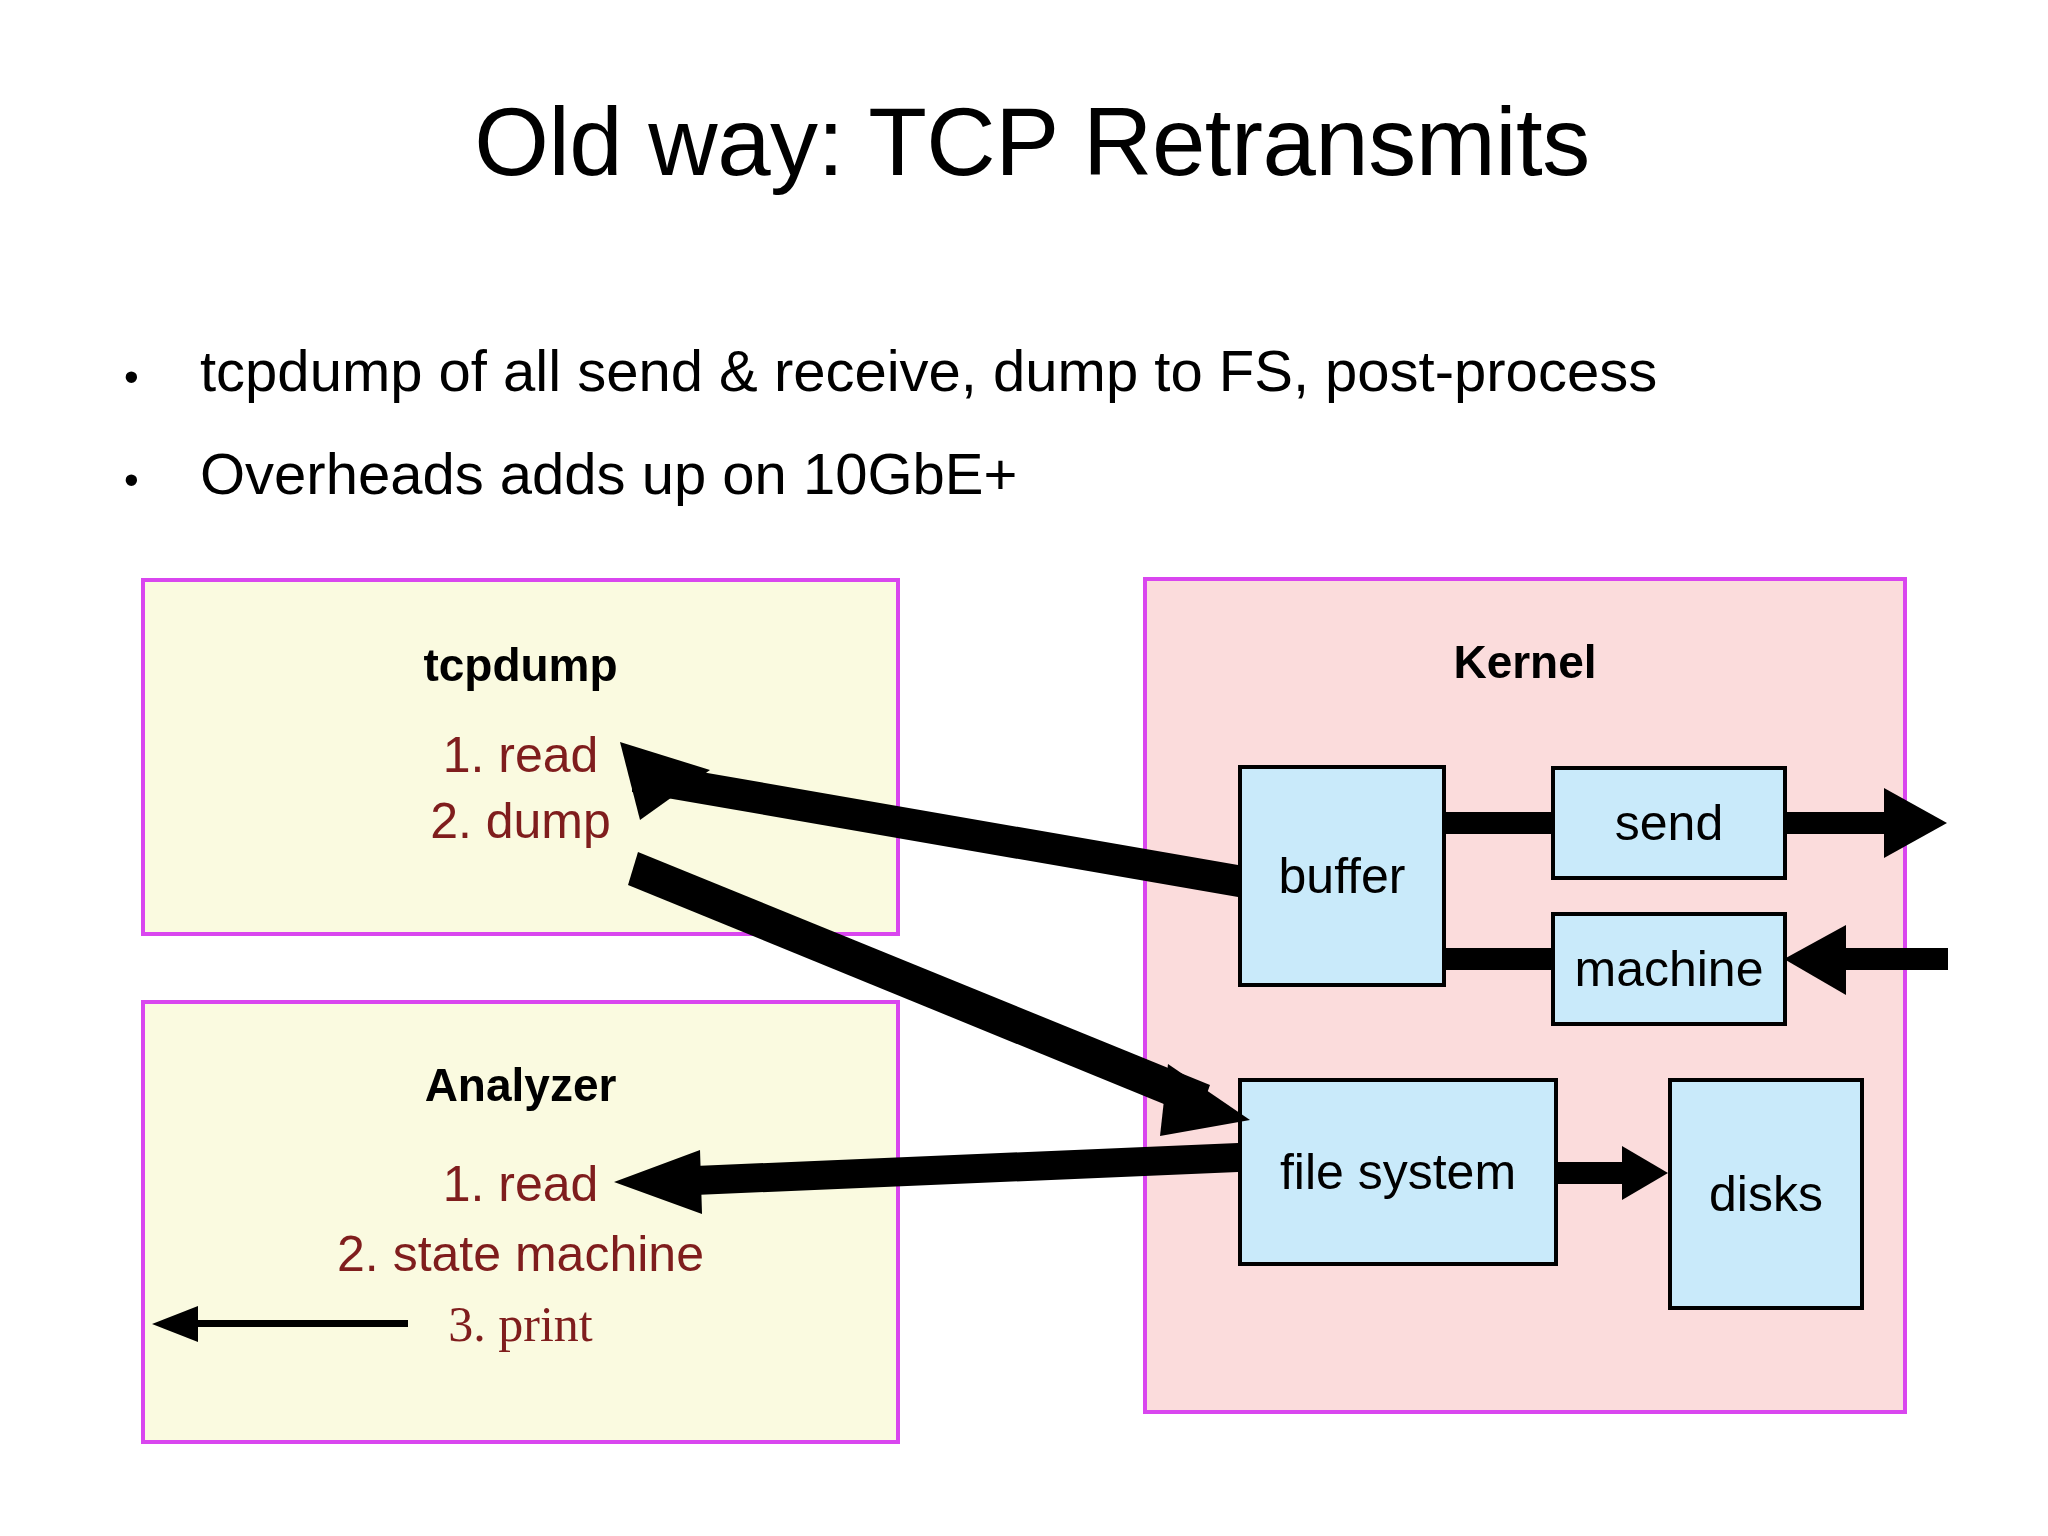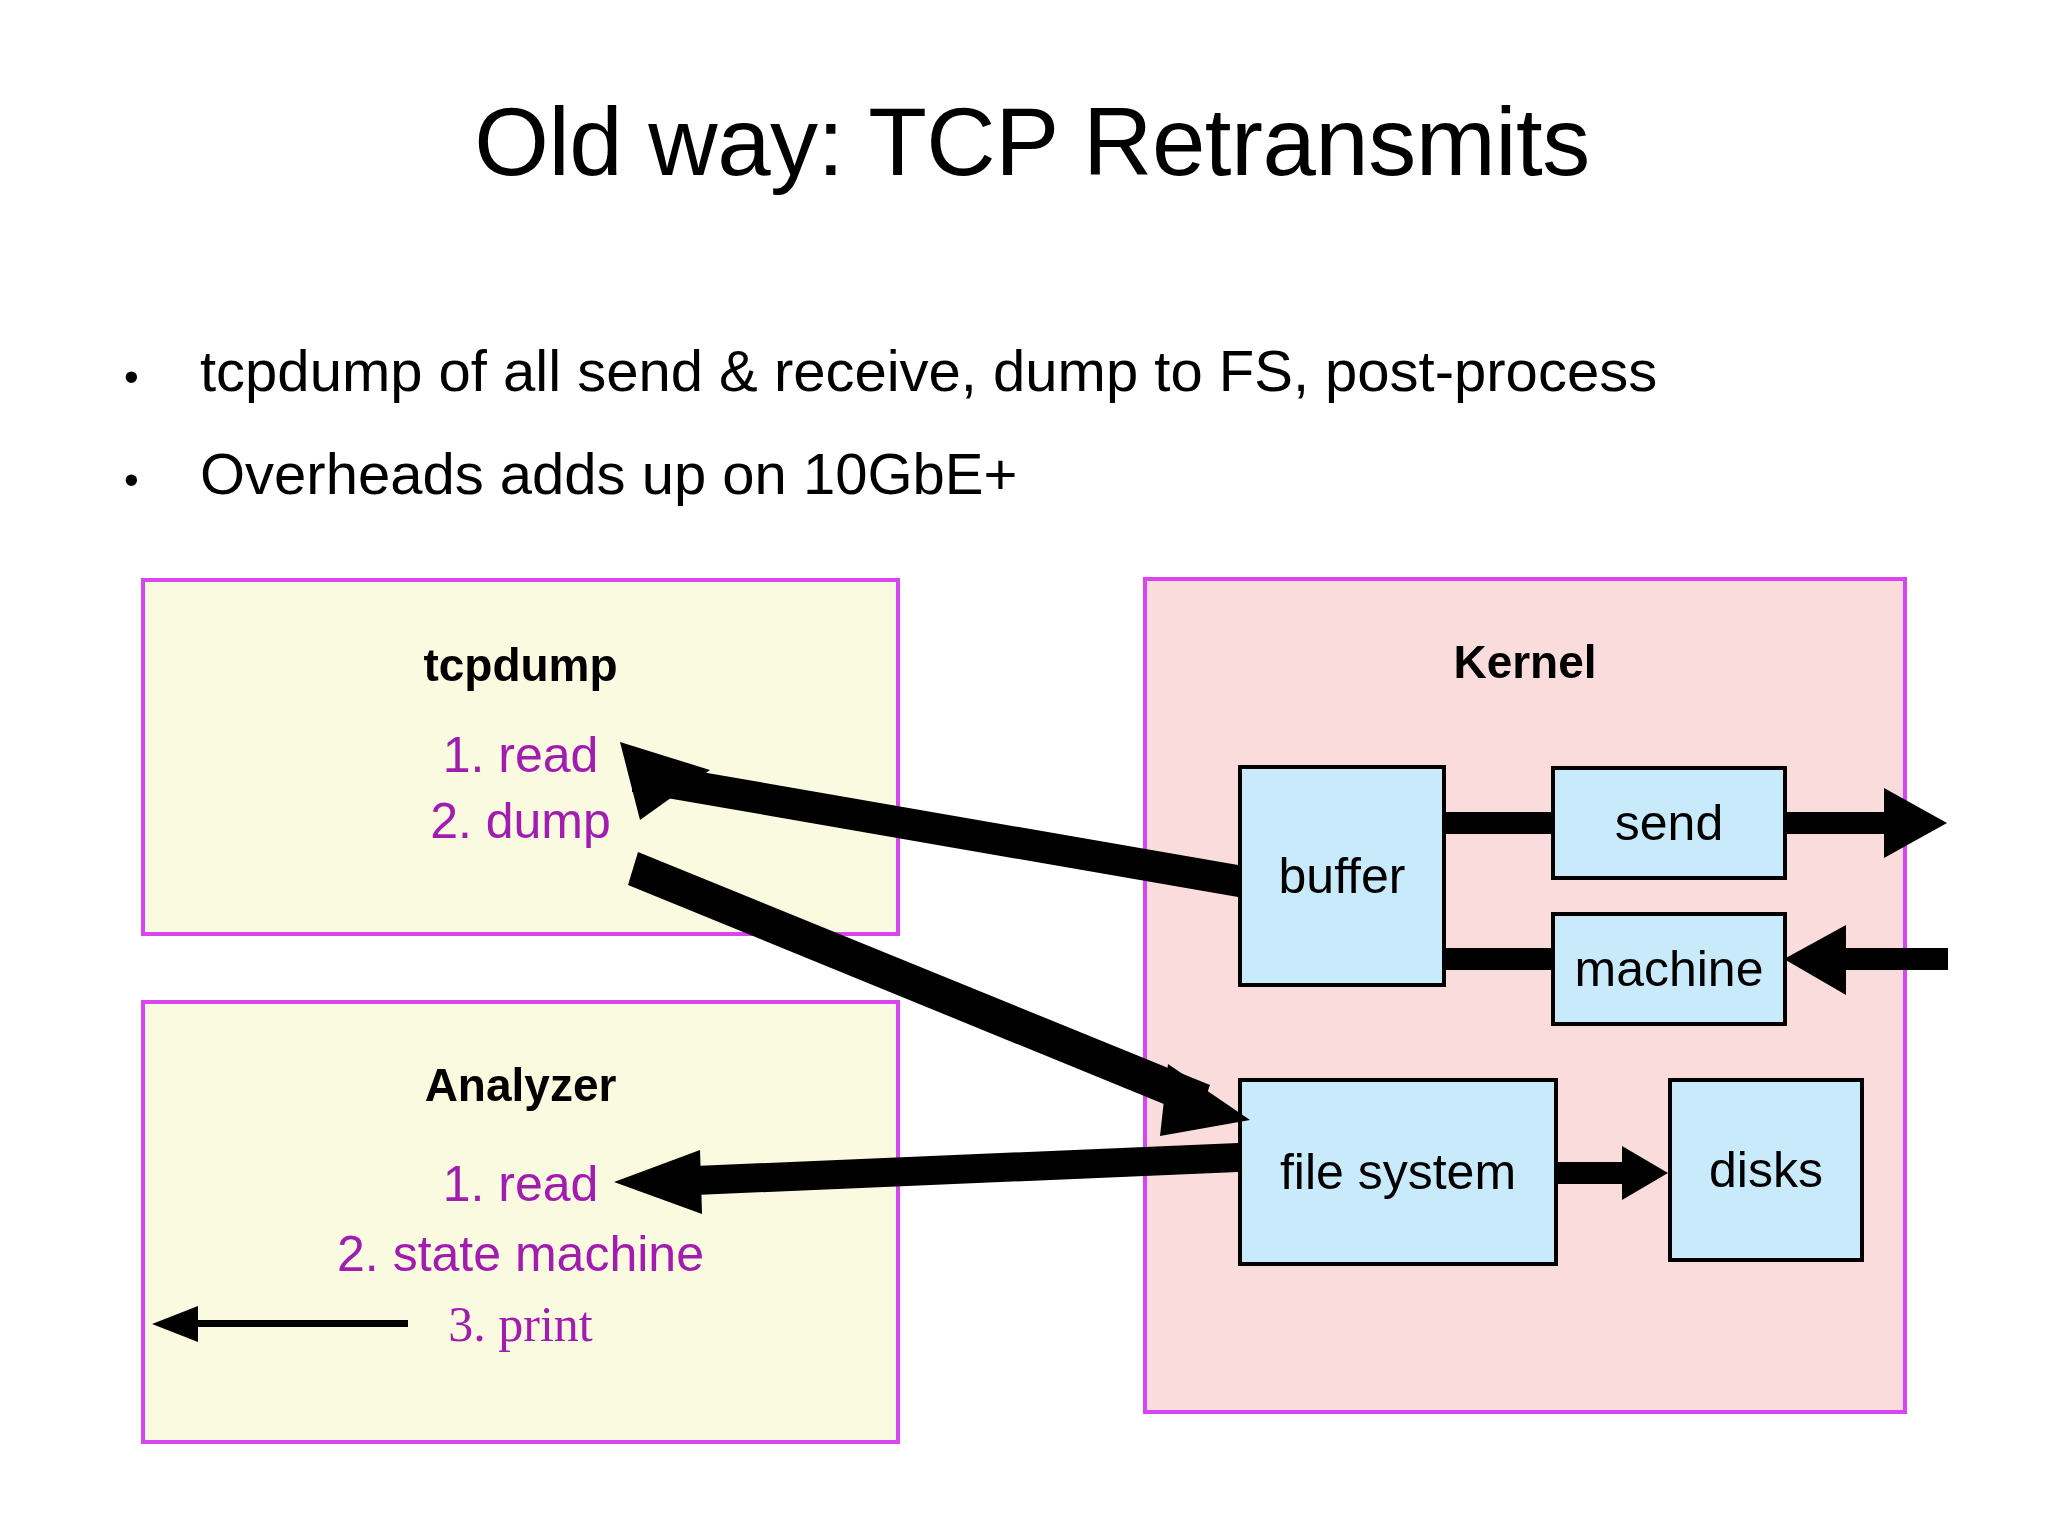--- a/index.html
+++ b/index.html
@@ -88,21 +88,21 @@
     color: #000000;
   }
 
   .step-line {
     position: absolute;
     width: 100%;
     text-align: center;
     font-size: 50px;
     line-height: 50px;
     font-family: "Liberation Sans", sans-serif;
-    color: #a21caf;
+    color: #7f1d1d;
     white-space: nowrap;
   }
 
   .kbox {
     position: absolute;
     background: #C9EAFA;
     border: 4px solid #000000;
     box-sizing: border-box;
     display: flex;
     align-items: center;
@@ -125,21 +125,21 @@
   #tcpdump-step-2 { top: 214px; }
 
   #analyzer-step-1 { top: 155px; }
   #analyzer-step-2 { top: 225px; }
   #analyzer-step-3 { top: 295px; font-family: Liberation Serif, serif; }
 
   #buffer-box      { left: 1238px; top: 765px;  width: 208px; height: 222px; }
   #send-box        { left: 1551px; top: 766px;  width: 236px; height: 114px; }
   #receive-box     { left: 1551px; top: 912px;  width: 236px; height: 114px; }
   #filesystem-box  { left: 1238px; top: 1078px; width: 320px; height: 188px; }
-  #disks-box       { left: 1668px; top: 1078px; width: 196px; height: 184px; }
+  #disks-box       { left: 1668px; top: 1078px; width: 196px; height: 232px; }
 
   #arrow-layer {
     position: absolute;
     left: 0; top: 0;
     width: 2048px; height: 1536px;
     pointer-events: none;
   }
 </style>
 </head>
 <body>

